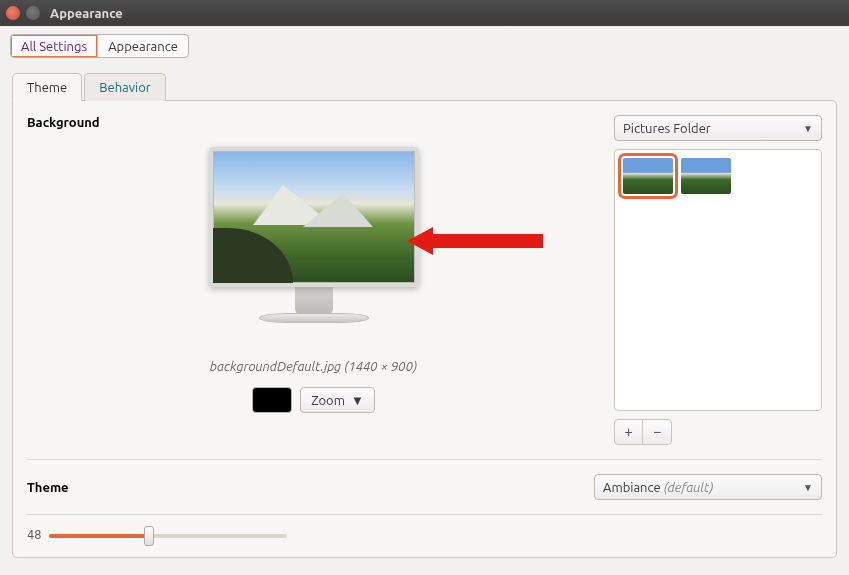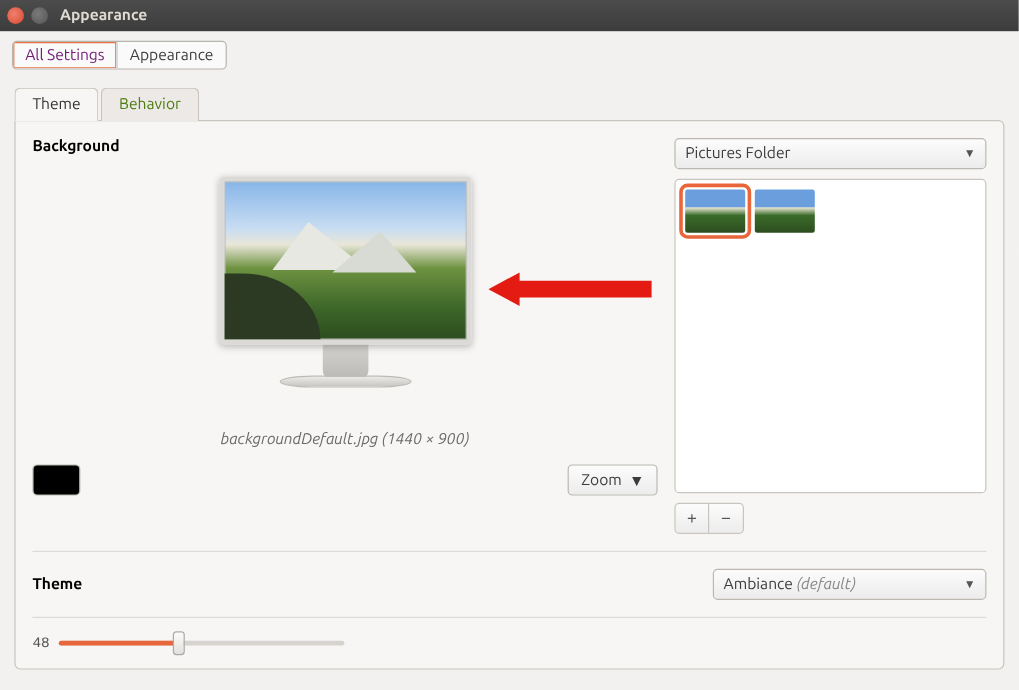--- a/index.html
+++ b/index.html
@@ -56,21 +56,21 @@
     position: relative;
     z-index: 2;
   }
   .tab {
     padding: 6px 14px;
     border: 1px solid #c9c5be;
     border-bottom: none;
     border-top-left-radius: 5px;
     border-top-right-radius: 5px;
     background: #ece9e6;
-    color: #4d7c0f;
+    color: #0f766e;
     cursor: pointer;
     margin-right: 2px;
     position: relative;
     top: 1px;
   }
   .tab.active {
     background: #f7f6f5;
     color: #333;
     border-bottom: 1px solid #f7f6f5;
   }
@@ -81,21 +81,21 @@
     background: #f7f6f5;
     padding: 14px;
   }
   .row { display: flex; }
   .section-label {
     font-weight: bold;
     color: #000000;
     margin-bottom: 8px;
   }
   .bg-left { flex: 1; padding-right: 14px; }
-  .bg-right { width: 260px; }
+  .bg-right { width: 208px; }
   .dropdown {
     width: 100%;
     display: flex;
     align-items: center;
     justify-content: space-between;
     background: linear-gradient(to bottom, #fcfcfc, #ececec);
     border: 1px solid #bcb8b1;
     border-radius: 4px;
     padding: 5px 8px;
     cursor: pointer;
@@ -200,21 +200,21 @@
     color: #6a6a6a;
     text-align: right;
   }
   .arrow {
     position: absolute;
     top: 84px; left: 380px;
     pointer-events: none;
   }
   .color-zoom {
     display: flex;
-    justify-content: space-between;
+    justify-content: center;
     gap: 8px;
     margin-top: 14px;
   }
   .swatch {
     width: 40px; height: 26px;
     border: 1px solid #bcb8b1;
     border-radius: 4px;
     background: #000;
     cursor: pointer;
   }

